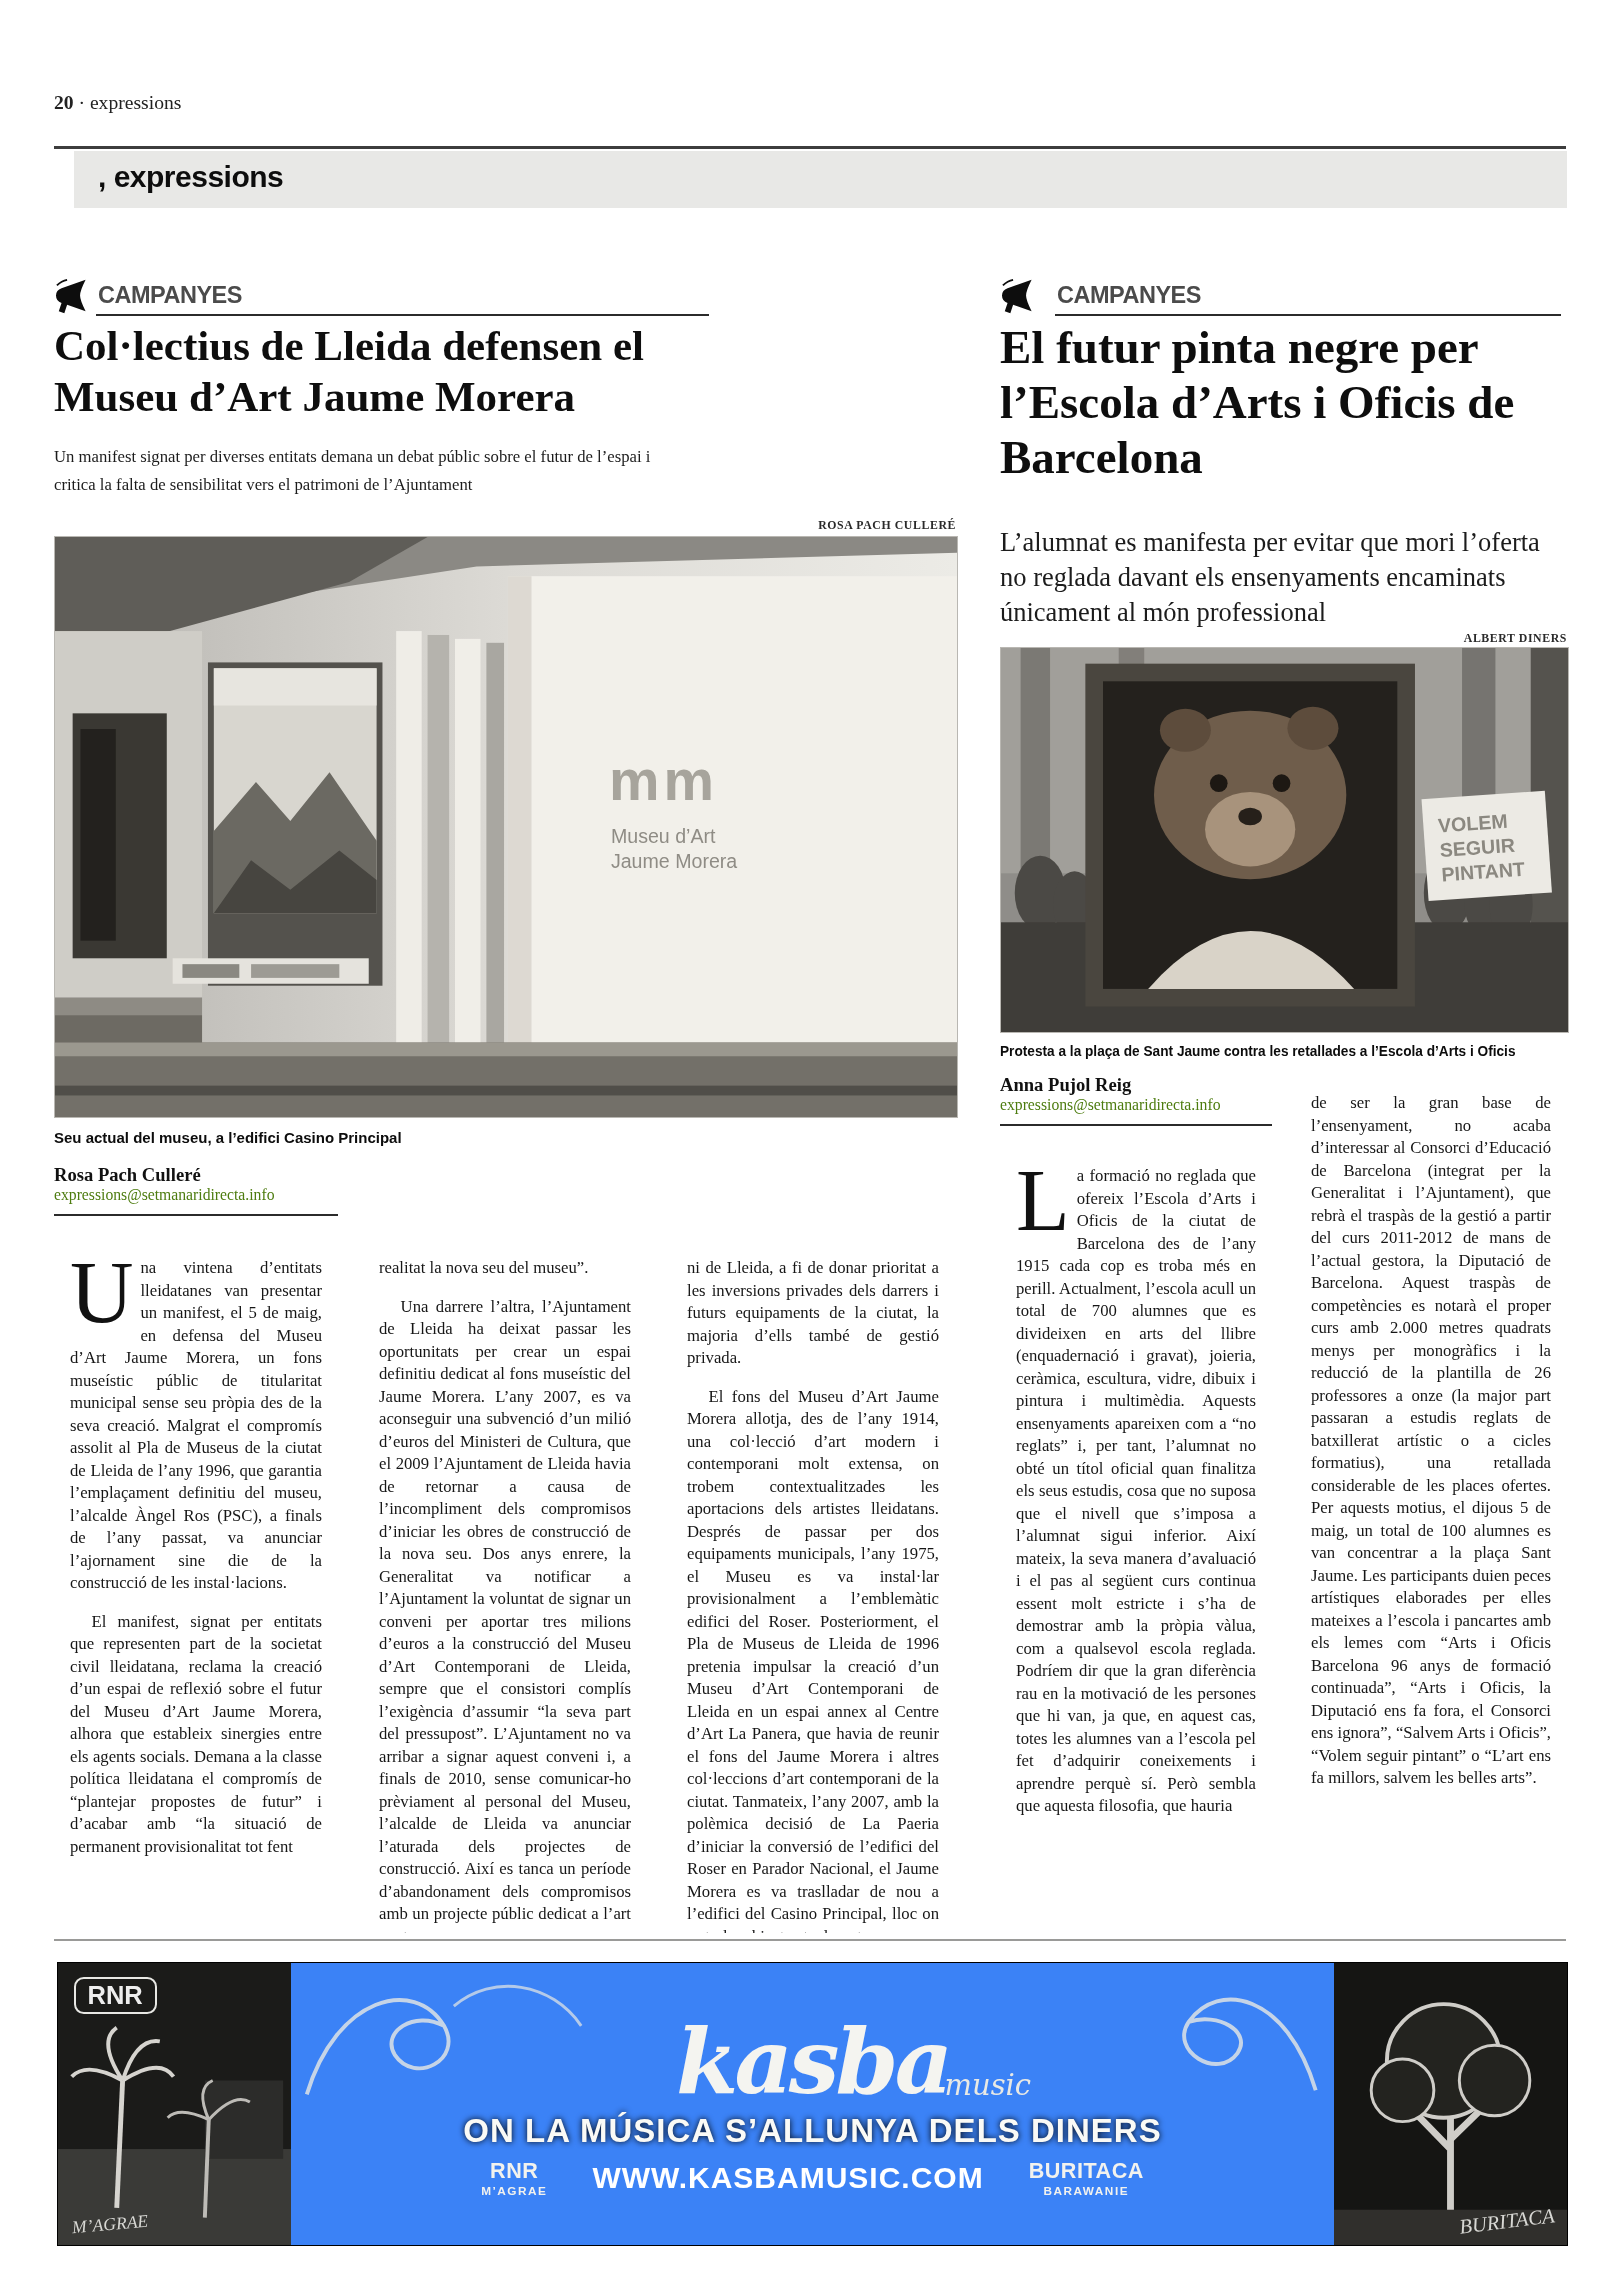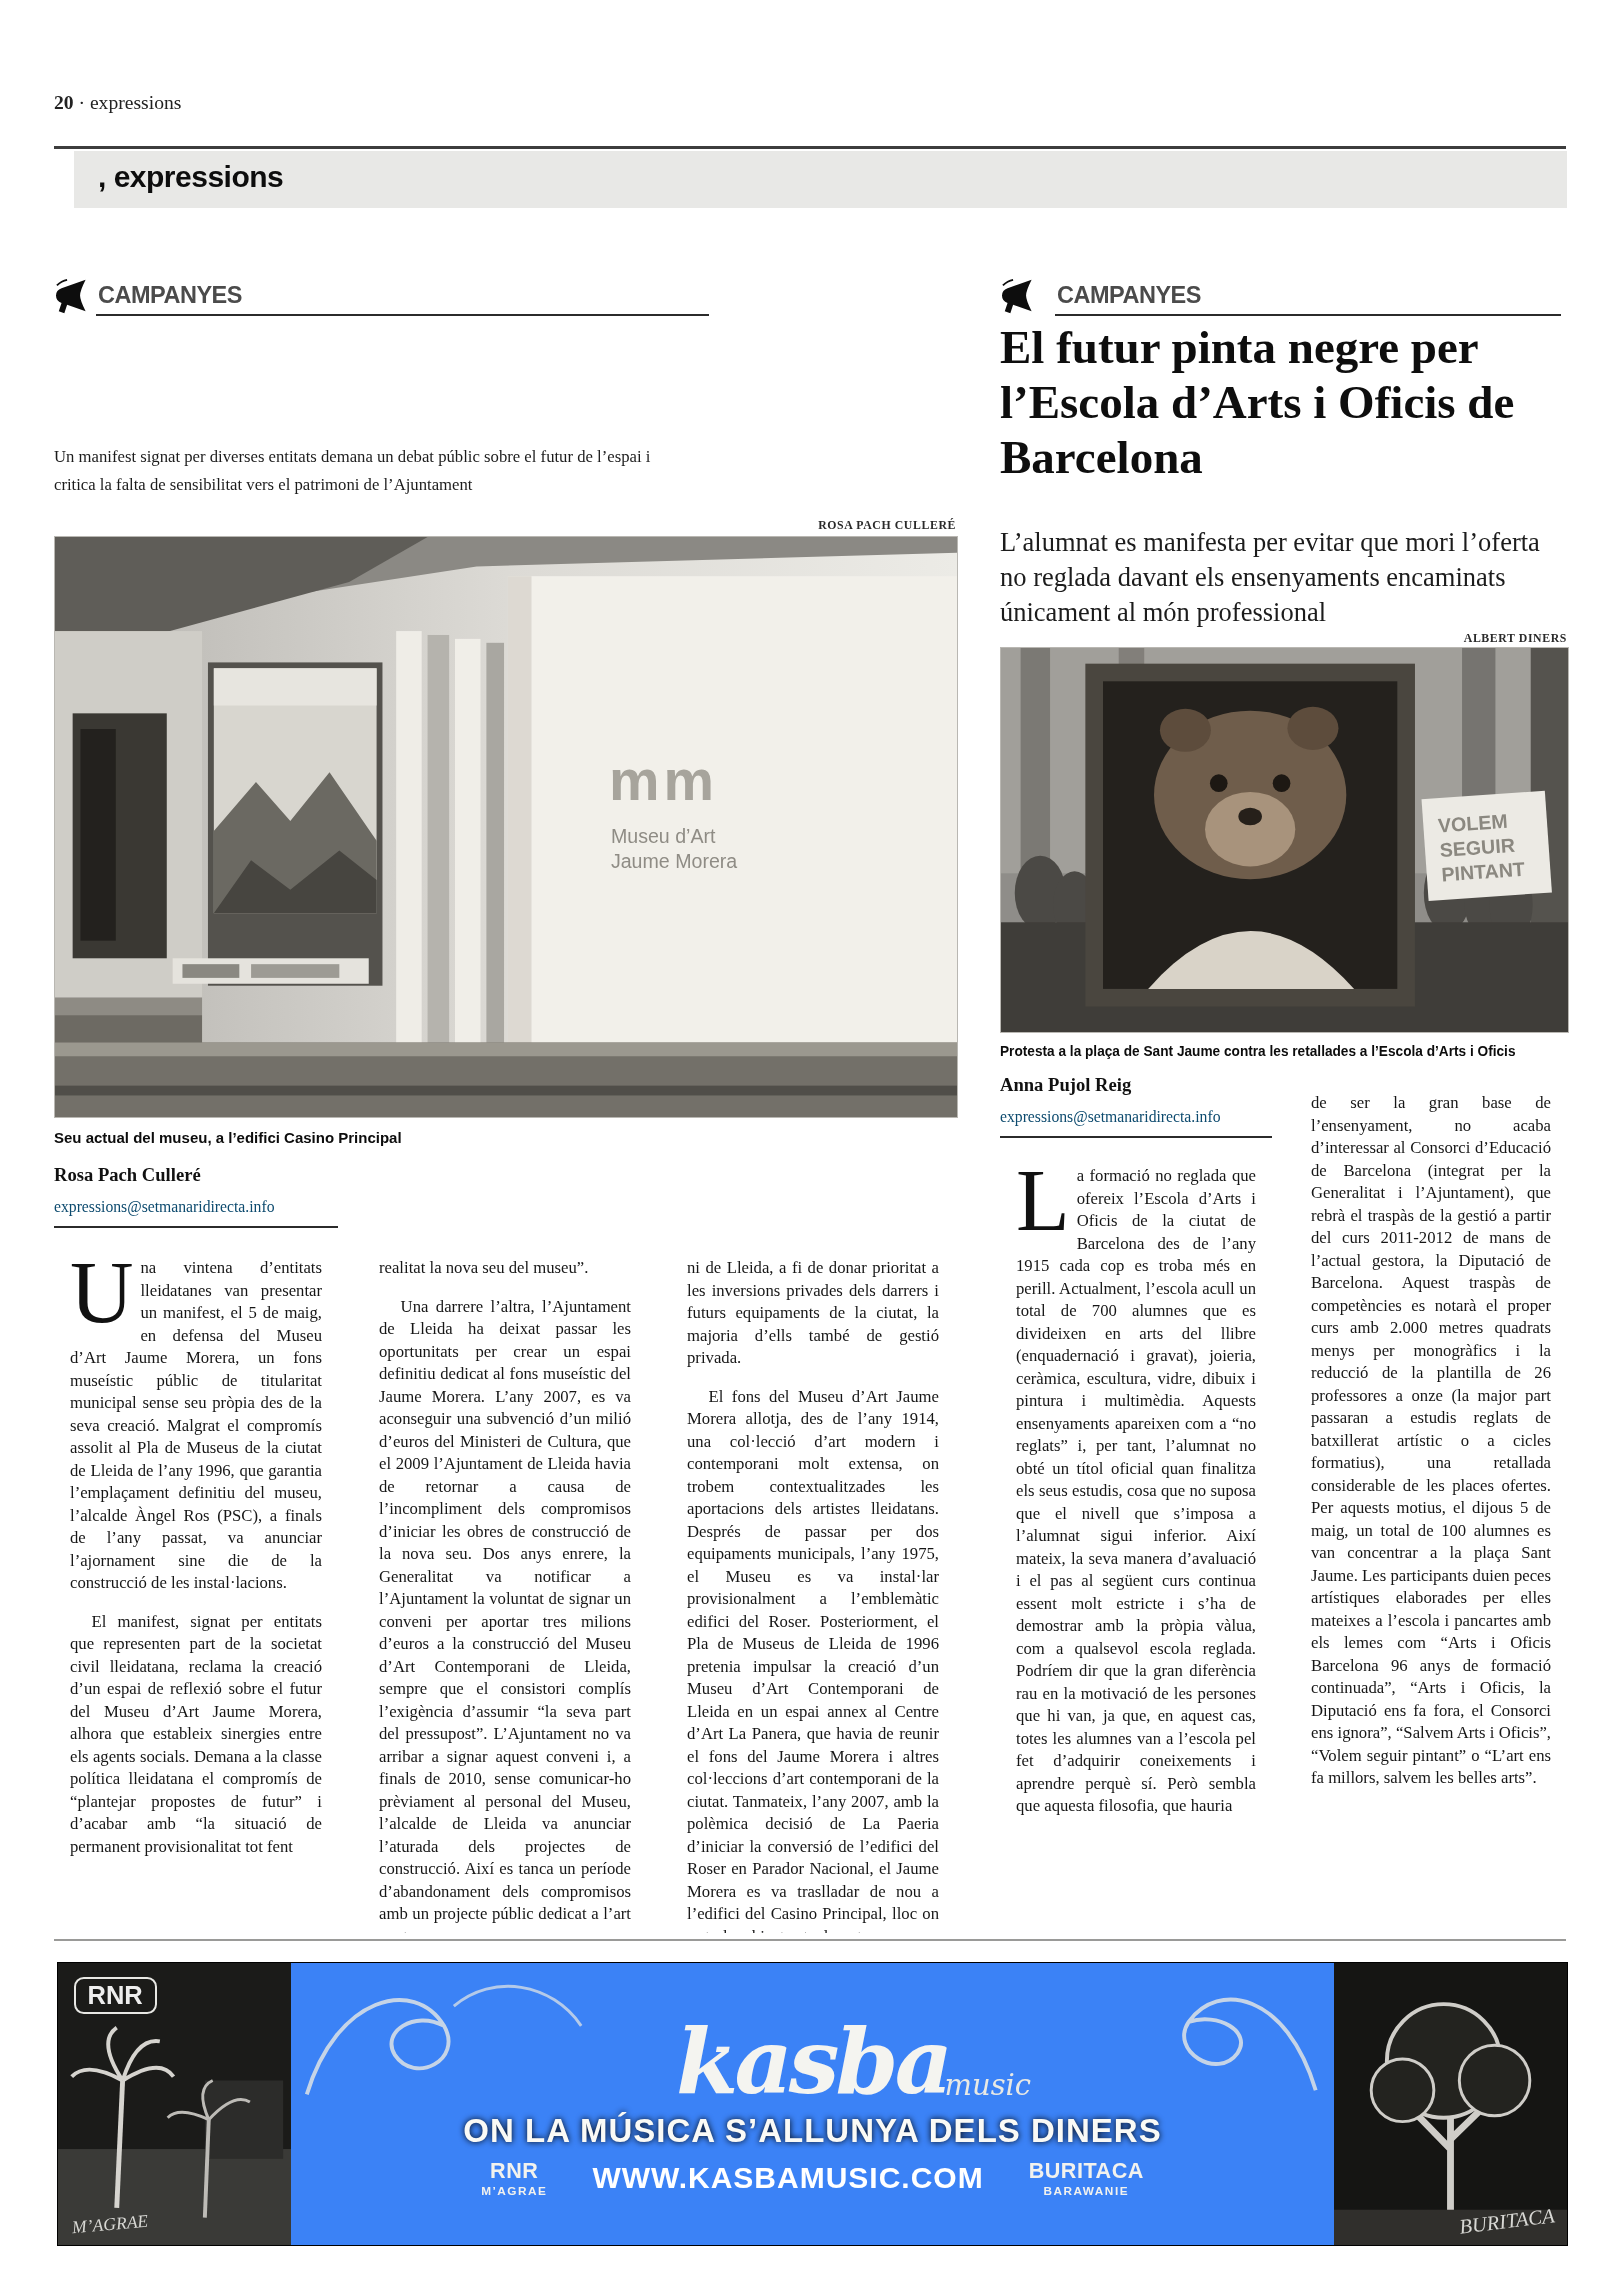--- a/index.html
+++ b/index.html
@@ -37,21 +37,21 @@
   .photo-left{left:54px;top:536px;width:902px;height:580px;}
   .photo-right{left:1000px;top:647px;width:567px;height:384px;}
   .photo svg{display:block;width:100%;height:100%;}
 
   .caption{font-family:"Liberation Sans",sans-serif;font-weight:700;color:#0c0c0c;}
   .caption-left{left:54px;top:1129px;width:902px;font-size:15px;}
   .caption-right{left:1000px;top:1043px;width:608px;font-size:14.7px;transform:scaleX(.93);transform-origin:left;}
 
   
   .byline-name{font-weight:700;font-size:18.6px;color:#111;}
-  .byline-email{font-size:15.7px;color:#0c4a6e;margin-top:12px;}
+  .byline-email{font-size:15.7px;color:#4d7c0f;}
   .byline-rule{height:2px;background:#2b2b2b;}
 
   
   .body-col{font-size:16.7px;line-height:22.5px;text-align:justify;color:#161616;overflow:hidden;}
   .body-col p{margin:16px;}
   .body-col p.indent{text-indent:21.6px;}
   .dropcap{float:left;font-size:88px;line-height:68px;height:68px;padding:2px 6.9px 0 0;color:#111;}
 
   .lcol{width:284px;top:1241px;height:692px;}
   .lcol1{left:54px;} .lcol2{left:363px;} .lcol3{left:671px;}
@@ -104,20 +104,21 @@
   <div class="abs section-band"></div>
   <div class="abs band-title">, expressions</div>
 
   <svg class="abs kicker-icon" style="left:54px;top:278px;" viewBox="0 0 44 40">
     <path d="M34 2 Q28 14 28 19 Q28 24 34 36 L14 29 L11 38 L5 36 L8 27 Q2 25 2 19 Q2 13 8 11 Z" fill="#0d0d0d"></path>
     <path d="M3 8 Q8 3 14 2" stroke="#0d0d0d" stroke-width="2" fill="none"></path>
   </svg>
   <div class="abs kicker-label" style="left:98px;top:282px;">CAMPANYES</div>
   <div class="abs kicker-rule" style="left:96px;top:314px;width:613px;"></div>
 
+  <div class="abs headline headline-left">Col·lectius de Lleida defensen el Museu d’Art Jaume Morera</div>
   <div class="abs deck-left">Un manifest signat per diverses entitats demana un debat públic sobre el futur de l’espai i critica la falta de sensibilitat vers el patrimoni de l’Ajuntament</div>
   <div class="abs credit credit-left">ROSA PACH CULLERÉ</div>
 
   <div class="abs photo photo-left">
     <svg viewBox="0 0 920 592" preserveAspectRatio="none">
       <defs>
         <linearGradient id="wallg" x1="0" y1="0" x2="1" y2="0">
           <stop offset="0" stop-color="#b7b5b0"></stop>
             <stop offset="0.5" stop-color="#dcdad5"></stop>
             <stop offset="1" stop-color="#ecebe6"></stop>

